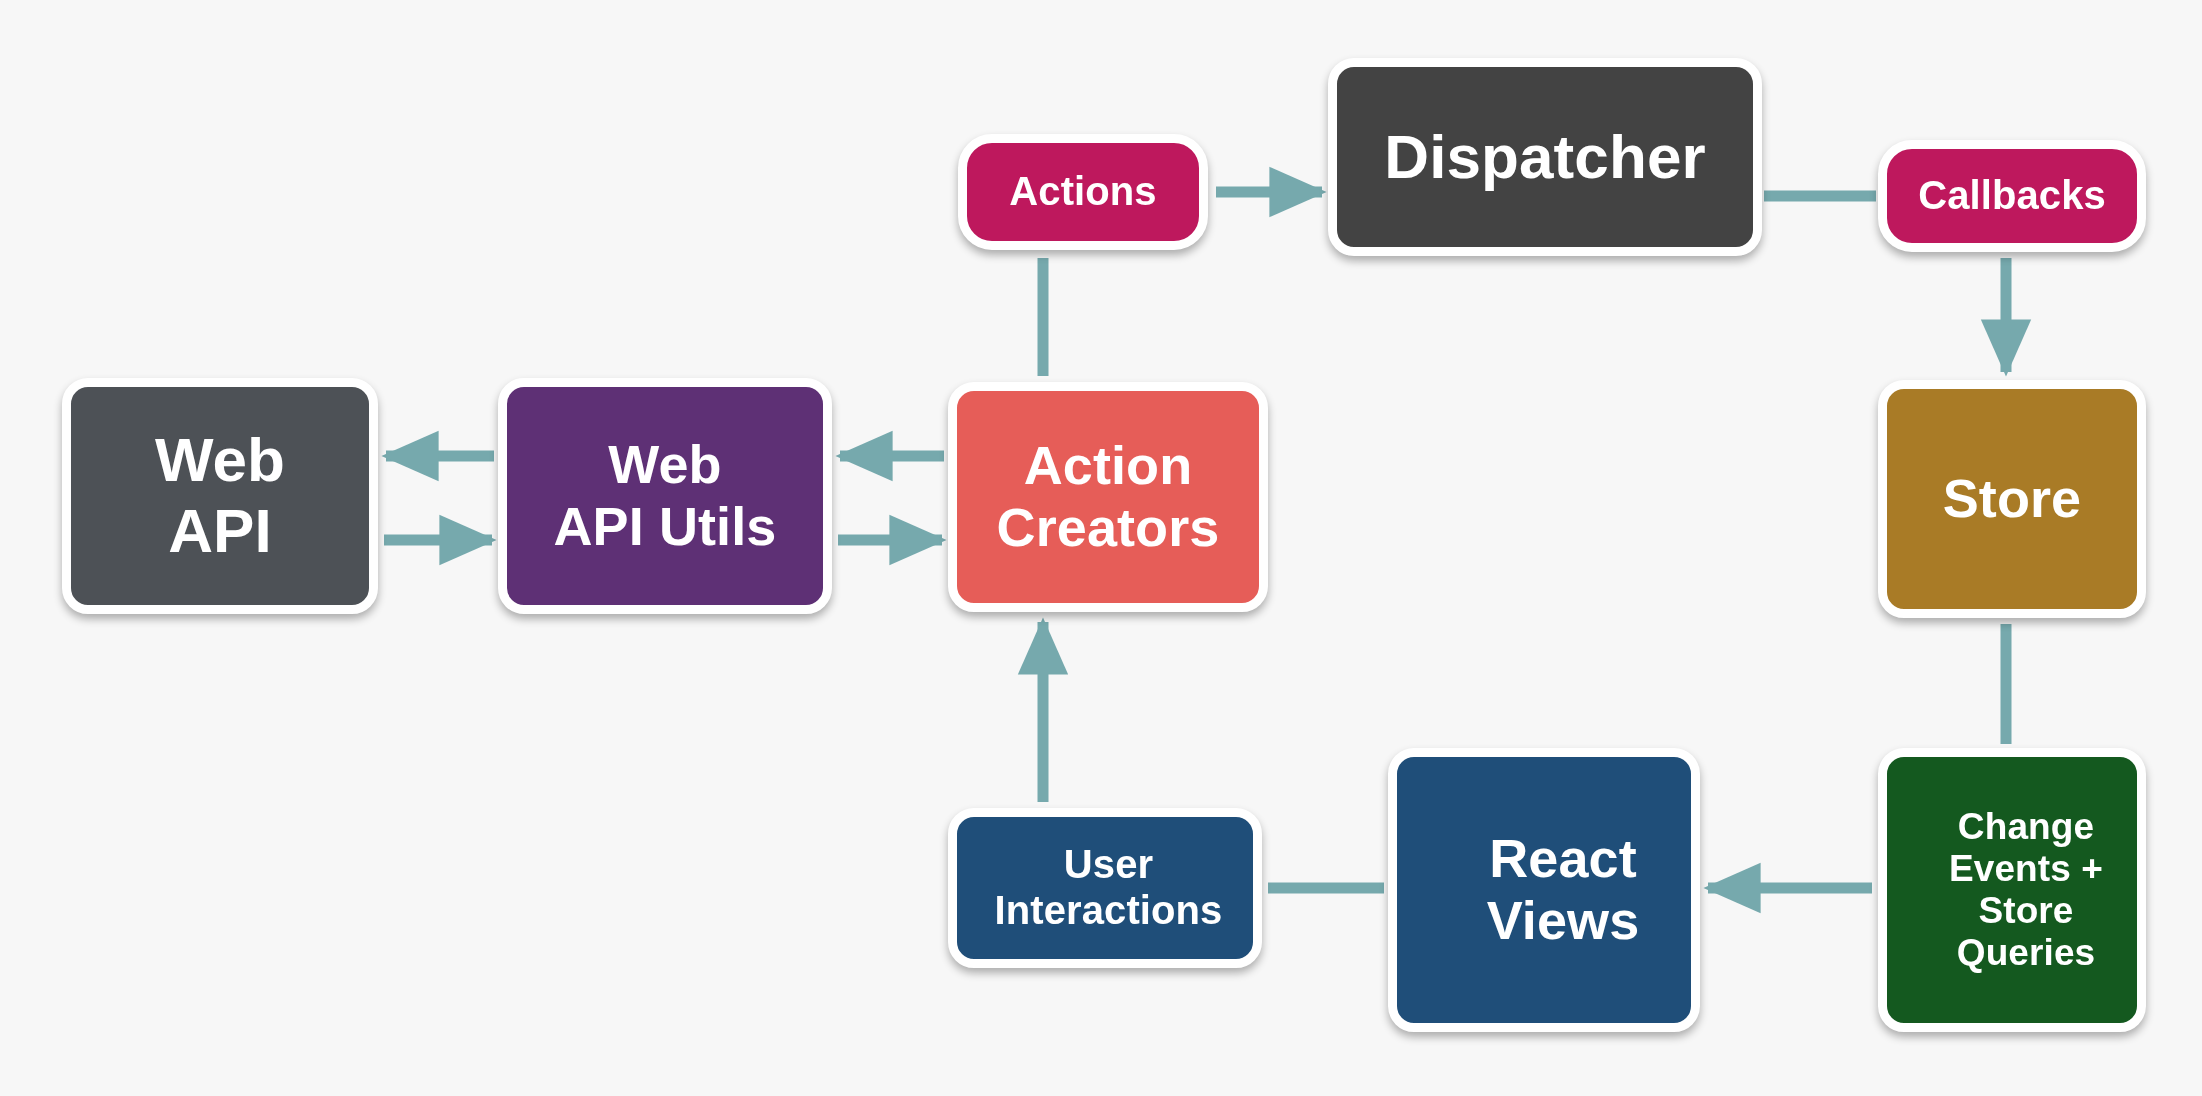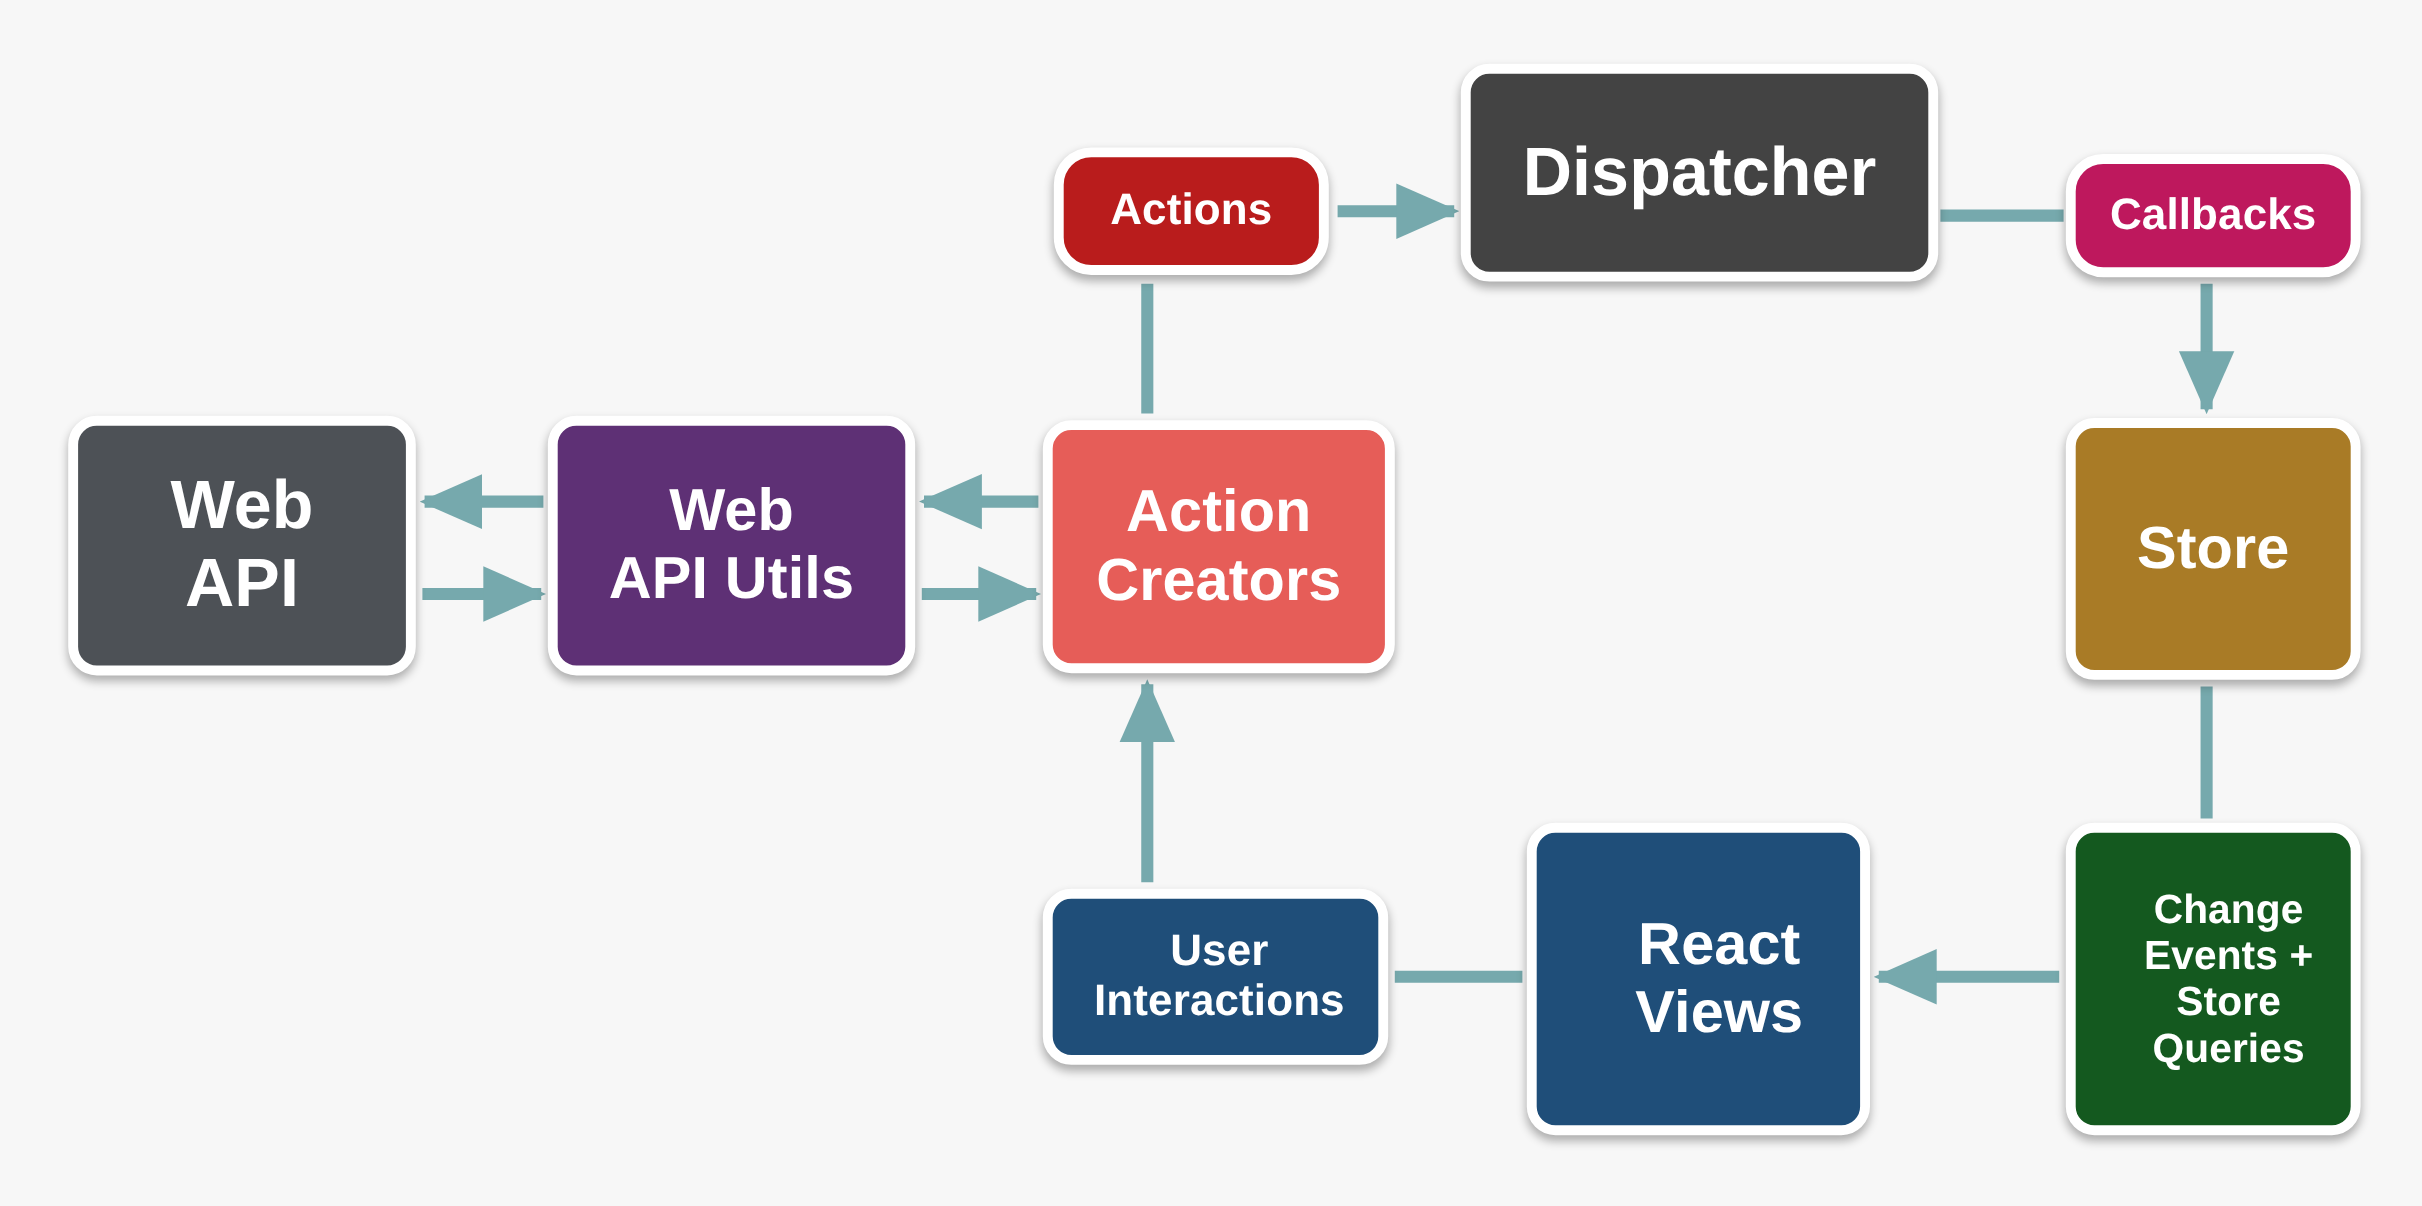--- a/index.html
+++ b/index.html
@@ -121,21 +121,21 @@
   <div class="node fs-lg" id="node-web-api-utils" style="background-color: rgb(94, 48, 117); border-color: rgb(255, 255, 255);">
     <span class="label">Web
 API Utils</span>
   </div>
 
   <div class="node fs-lg" id="node-action-creators" style="background-color: rgb(230, 93, 88); border-color: rgb(255, 255, 255);">
     <span class="label">Action
 Creators</span>
   </div>
 
-  <div class="node pill fs-sm" id="node-actions" style="background-color: #b91c1c; border-color: rgb(255, 255, 255); justify-content: center;">
+  <div class="node pill fs-sm" id="node-actions" style="background-color: #be185d; border-color: rgb(255, 255, 255); justify-content: center;">
     <span class="label">Actions</span>
   </div>
 
   <div class="node fs-xl" id="node-dispatcher" style="background-color: rgb(67, 67, 67); border-color: rgb(255, 255, 255);">
     <span class="label">Dispatcher</span>
   </div>
 
   <div class="node pill fs-sm" id="node-callbacks" style="background-color: #be185d; border-color: rgb(255, 255, 255);">
     <span class="label">Callbacks</span>
   </div>

